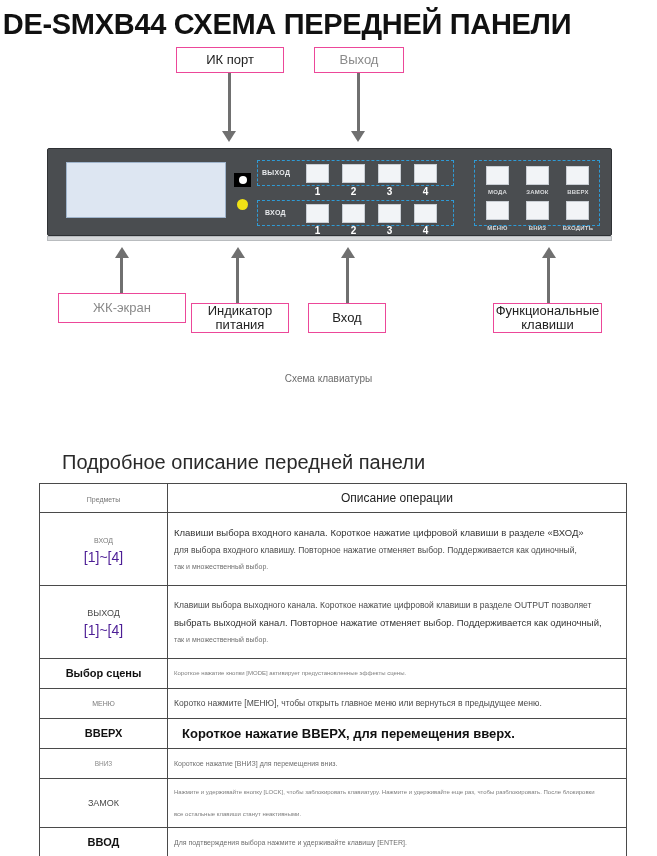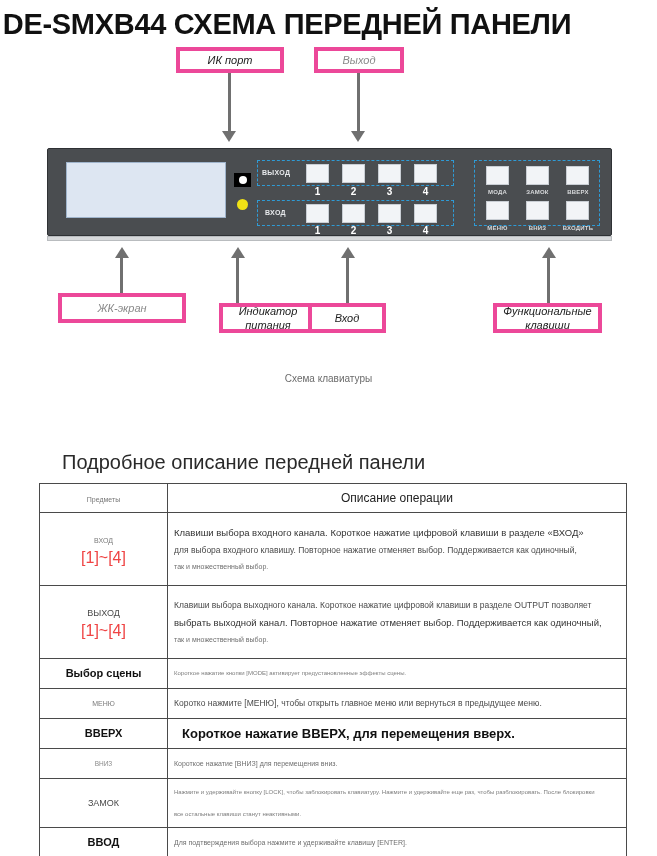--- a/index.html
+++ b/index.html
@@ -23,30 +23,29 @@
     font-size: 29px;
     font-weight: bold;
     letter-spacing: -0.3px;
     color: #111111;
     white-space: nowrap;
   }
 
   
   .callout {
     position: absolute;
-    border: 4px solid #ec4899;
+    border: 1px solid #ec4899;
     background: #ffffff;
     display: flex;
     align-items: center;
     justify-content: center;
     text-align: center;
-    font-size: 11px;
+    font-size: 13px;
     line-height: 14px;
     color: #222222;
-    font-style: italic;
   }
   .callout.faint { color: #8a8a8a; }
 
   
   .arrow-shaft {
     position: absolute;
     background: #707070;
     width: 3px;
   }
   .arrow-head {
@@ -188,21 +187,21 @@
 
   .sz-tiny   { font-size: 6px;  color: #7d7d7d; line-height: 13px; }
   .sz-small  { font-size: 7px;  color: #6f6f6f; line-height: 15px; }
   .sz-med    { font-size: 8.5px;color: #4a4a4a; line-height: 17px; }
   .sz-norm   { font-size: 9.5px;color: #333333; line-height: 18px; }
   .sz-big    { font-size: 13px; color: #111111; font-weight: bold; }
   .sz-itm-lg { font-size: 11px; color: #111111; font-weight: bold; }
   .sz-itm-md { font-size: 9px;  color: #4a4a4a; }
   .sz-itm-sm { font-size: 7px;  color: #7a7a7a; }
   .sz-itm-xs { font-size: 6.5px;color: #8a8a8a; }
-  .brk { font-size: 16px; color: #ef4444; }
+  .brk { font-size: 14px; color: #4c1d95; }
 </style>
 </head>
 <body>
 
 <div class="title">DE-SMXB44 СХЕМА ПЕРЕДНЕЙ ПАНЕЛИ</div>
 
 <div class="callout" style="left:176px; top:47px; width:108px; height:26px;">
   <span>ИК порт</span>
 </div>
 <div class="callout faint" style="left:314px; top:47px; width:90px; height:26px;">
@@ -268,21 +267,21 @@
 
 <div class="arrow-head up" style="left:341px; top:247px;"></div>
 <div class="arrow-shaft" style="left:346px; top:258px; height:46px;"></div>
 
 <div class="arrow-head up" style="left:542px; top:247px;"></div>
 <div class="arrow-shaft" style="left:547px; top:258px; height:46px;"></div>
 
 <div class="callout faint" style="left:58px; top:293px; width:128px; height:30px;">
   <span>ЖК-экран</span>
 </div>
-<div class="callout" style="left:191px; top:303px; width:98px; height:30px;margin-left:28px;">
+<div class="callout" style="left:191px; top:303px; width:98px; height:30px;">
   <span>Индикатор питания</span>
 </div>
 <div class="callout" style="left:308px; top:303px; width:78px; height:30px;">
   <span>Вход</span>
 </div>
 <div class="callout" style="left:493px; top:303px; width:109px; height:30px;">
   <span>Функциональные клавиши</span>
 </div>
 
 <div class="caption">Схема клавиатуры</div>

